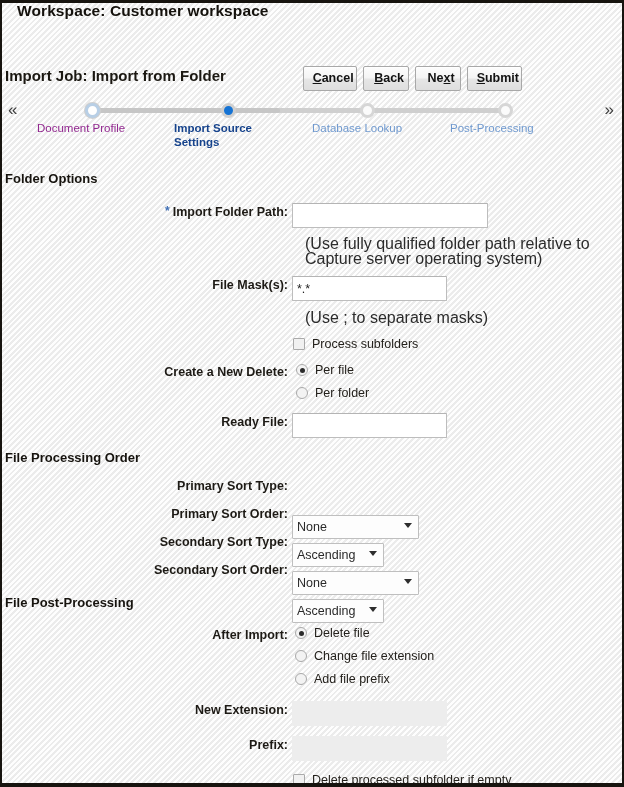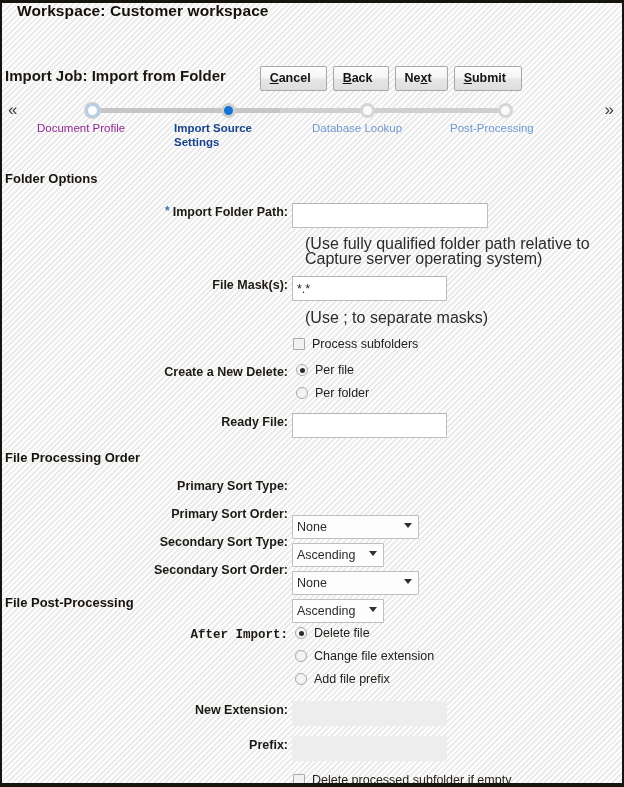--- a/index.html
+++ b/index.html
@@ -66,21 +66,21 @@
   .btn-group {
     position: absolute;
     right: 4px;
     top: 0px;
     display: flex;
     gap: 6px;
   }
   .btn {
     display: inline-block;
     min-width: 46px;
-    padding: 4px 15px 5px 9px;
+    padding: 4px 2px 5px 9px;
     font-size: 12.5px;
     font-weight: bold;
     color: #131313;
     text-align: center;
     background: linear-gradient(to bottom, #fdfdfd 0%, #f4f4f4 48%, #e6e6e6 52%, #dedede 100%);
     border: 1px solid #a8a8a8;
     border-radius: 2px;
     box-shadow: 0 1px 0 rgba(255,255,255,0.9) inset;
     cursor: pointer;
     white-space: nowrap;
@@ -424,21 +424,21 @@
         <select class="sel" style="width:92px;">
           <option>Ascending</option>
         </select>
         <span class="arw"></span>
       </span>
     </span>
   </div>
 
   <div class="sec-hd" style="top:592px;">File Post-Processing</div>
 
-  <div class="row" style="top:623px;font-family:Liberation Mono, monospace;">
+  <div class="row" style="top:623px;">
     <span class="lbl-r">After Import:</span>
   </div>
   <div class="opt" style="left:293px; top:623px;">
     <span class="radio on"></span>
     <span>Delete file</span>
   </div>
   <div class="opt" style="left:293px; top:646px;">
     <span class="radio"></span>
     <span>Change file extension</span>
   </div>

